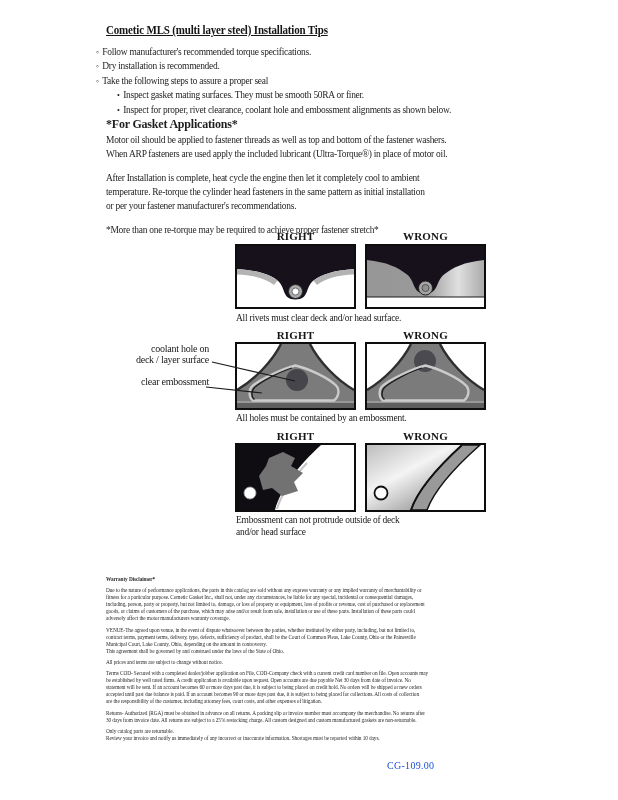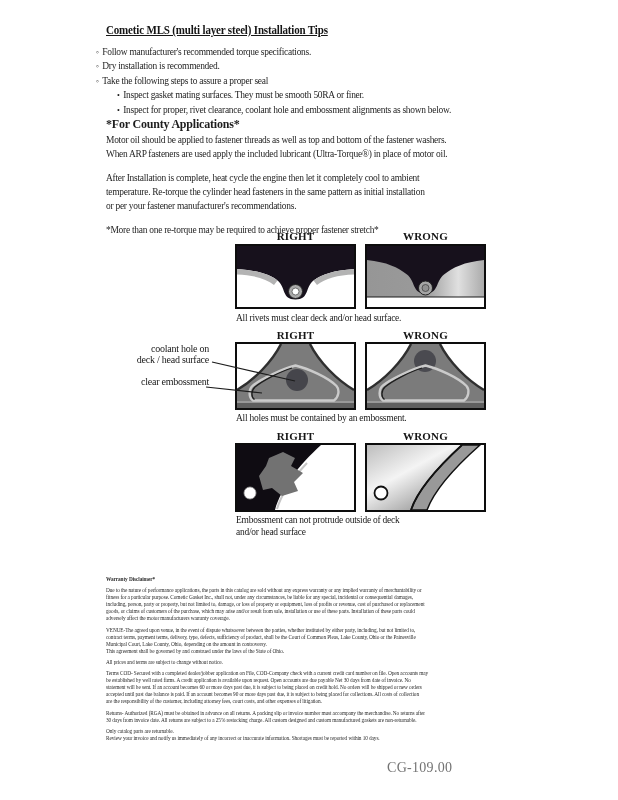--- a/index.html
+++ b/index.html
@@ -21,21 +21,21 @@
   .bullet-row .marker { font-size:9px; line-height:12px; margin-right:4px; }
   .body-par { font-size:10.5px; letter-spacing:-0.3px; line-height:14px; color:#1f1f1f; }
   .diesel-head { font-size:12px; font-weight:bold; letter-spacing:-0.2px; white-space:nowrap; }
   .rw-label { width:121px; text-align:center; font-size:11px; font-weight:bold;
     letter-spacing:0.2px; color:#161616; }
   .caption { font-size:10.5px; letter-spacing:-0.25px; line-height:12px; color:#191919; white-space:pre-line; }
   .anno { font-size:10px; letter-spacing:-0.25px; line-height:10.5px; text-align:right; color:#191919; }
   .legal { width:470px; font-size:5.9px; letter-spacing:-0.1px; line-height:7.1px; color:#2c2c2c; }
   .legal p { margin:0 0 4px 0; }
   .legal .lh { font-weight:bold; margin:0 0 4px 0; }
-  .footer-code { font-size:14px; letter-spacing:0.3px; color:#737373; white-space:nowrap; }
+  .footer-code { font-size:10px; letter-spacing:0.3px; color:#1d4ed8; white-space:nowrap; }
   svg { display:block; }
 </style>
 </head>
 <body>
 
 <div class="page">
 
   <h1 class="abs title" style="left:106px; top:23px;">Cometic MLS (multi layer steel) Installation Tips</h1>
 
   <div class="abs bullet-row cond" style="left:96px; top:46px;">
@@ -52,21 +52,21 @@
   </div>
   <div class="abs bullet-row cond" style="left:117px; top:89px;">
     <span class="marker">•</span>
     <span>Inspect gasket mating surfaces.  They must be smooth 50RA or finer.</span>
   </div>
   <div class="abs bullet-row cond" style="left:117px; top:103.5px;">
     <span class="marker">•</span>
     <span>Inspect for proper, rivet clearance, coolant hole and embossment alignments as shown below.</span>
   </div>
 
-  <h2 class="abs diesel-head" style="left:106px; top:117px;">*For County Applications*</h2>
+  <h2 class="abs diesel-head" style="left:106px; top:117px;">*For Gasket Applications*</h2>
   <p class="abs body-par pre cond" style="left:106px; top:133px;">Motor oil should be applied to fastener threads as well as top and bottom of the fastener washers.
 When ARP fasteners are used apply the included lubricant (Ultra-Torque®) in place of motor oil.</p>
   <p class="abs body-par pre cond" style="left:106px; top:171px;">After Installation is complete, heat cycle the engine then let it completely cool to ambient
 temperature. Re-torque the cylinder head fasteners in the same pattern as initial installation
 or per your fastener manufacturer's recommendations.</p>
   <p class="abs body-par cond" style="left:106px; top:223px; white-space:nowrap;">*More than one re-torque may be required to achieve proper fastener stretch*</p>
 
   <div class="abs rw-label" style="left:235px; top:230px;">RIGHT</div>
   <div class="abs rw-label" style="left:365px; top:230px;">WRONG</div>
 
@@ -100,21 +100,21 @@
       <circle cx="60.5" cy="44" r="3.5" fill="#919191" stroke="#444" stroke-width="0.8"></circle>
       <rect x="1" y="1" width="119" height="63" fill="none" stroke="#0d0d0d" stroke-width="2"></rect>
     </svg>
   </div>
   <p class="abs caption cond" style="left:236px; top:312px;">All rivets must clear deck and/or head surface.</p>
 
   <div class="abs rw-label" style="left:235px; top:329px;">RIGHT</div>
   <div class="abs rw-label" style="left:365px; top:329px;">WRONG</div>
 
   <div class="abs anno pre" style="left:119px; top:344px; width:90px;">coolant hole on
-deck / head surface</div>
+deck / layer surface</div>
   <div class="abs anno" style="left:107px; top:377px; width:102px;">clear embossment</div>
 
   <div class="abs" style="left:235px; top:342px;">
     <svg width="121" height="68" viewBox="0 0 121 68">
       <rect width="121" height="68" fill="#7b7b7b"></rect>
       <path d="M2,2 H46 C37,20 19,38 2,48 Z" fill="#ffffff"></path>
       <path d="M119,2 H75 C84,20 102,38 119,48 Z" fill="#ffffff"></path>
       <path d="M46,2 C37,20 19,38 2,48" stroke="#2f2f2f" stroke-width="2.5" fill="none"></path>
       <path d="M75,2 C84,20 102,38 119,48" stroke="#2f2f2f" stroke-width="2.5" fill="none"></path>
       <line x1="2" y1="60" x2="119" y2="60" stroke="#a2a2a2" stroke-width="1.5"></line>

